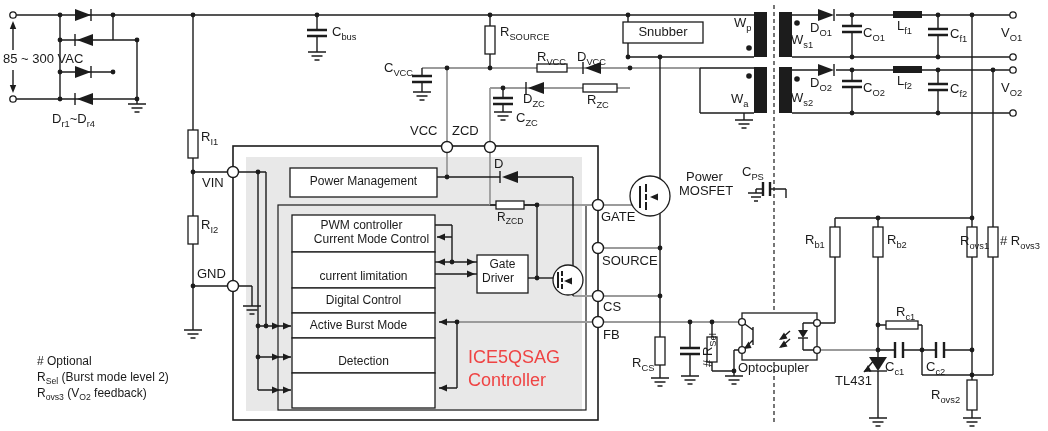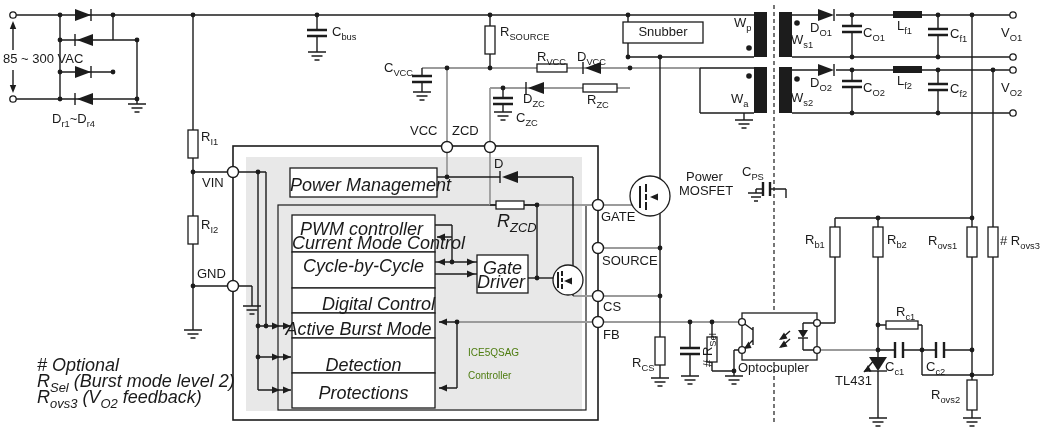--- a/index.html
+++ b/index.html
@@ -1,23 +1,23 @@
 <!DOCTYPE html>
 <html><head>
 <meta charset="utf-8">
 <style>
   html,body{margin:0;padding:0;background:#fff;}
   #stage{position:relative;width:1048px;height:431px;background:#fff;overflow:hidden;
          font-family:"Liberation Sans",sans-serif;}
   #stage svg{position:absolute;left:0;top:0;}
   .lbl{position:absolute;font:13px "Liberation Sans",sans-serif;color:#1a1a1a;white-space:nowrap;line-height:1.15;}
   .lbl sub{font-size:72%;line-height:0;}
-  .sm{font-size:18px;font-style:italic;}
+  .sm{font-size:12px;}
   .ctr{text-align:center;}
-  .big{font-size:10px;color:#4d7c0f;}
+  .big{font-size:18px;color:#ef4444;}
   .rot{transform-origin:0 100%;transform:rotate(-90deg);}
   
   .wk{stroke:#1c1c1c;stroke-width:1.4;fill:none;}
   .wg{stroke:#9b9b9b;stroke-width:1.8;fill:none;}
   .wt{stroke:#1c1c1c;stroke-width:2.4;fill:none;}
   .w2{stroke:#1c1c1c;stroke-width:2;fill:none;}
   .bx{fill:#ffffff;stroke:#1c1c1c;stroke-width:1.3;}
   .bigbx{fill:#ffffff;stroke:#1c1c1c;stroke-width:1.6;}
   .inbx{fill:none;stroke:#1c1c1c;stroke-width:1.2;}
   .grey{fill:#e8e8e8;stroke:none;}
@@ -359,25 +359,24 @@
 <span class="lbl" style="left:516px;top:111px"><span>C</span><sub>ZC</sub></span>
 <span class="lbl" style="left:410px;top:124px">VCC</span>
 <span class="lbl" style="left:452px;top:124px">ZCD</span>
 <span class="lbl" style="left:201px;top:130px"><span>R</span><sub>I1</sub></span>
 <span class="lbl" style="left:201px;top:218px"><span>R</span><sub>I2</sub></span>
 <span class="lbl" style="left:202px;top:176px">VIN</span>
 <span class="lbl" style="left:197px;top:267px">GND</span>
 <span class="lbl sm ctr" style="left:290px;top:175px;width:147px">Power Management</span>
 <span class="lbl sm ctr" style="left:292px;top:219px;width:139px">PWM controller</span>
 <span class="lbl sm ctr" style="left:292px;top:233px;width:159px">Current Mode Control</span>
-<span class="lbl sm ctr" style="left:292px;top:256px;width:143px">Cycle-by-Cycle</span>
-<span class="lbl sm ctr" style="left:307px;top:294px;width:143px">Digital Control</span>
+<span class="lbl sm ctr" style="left:292px;top:270px;width:143px">current limitation</span>
+<span class="lbl sm ctr" style="left:292px;top:294px;width:143px">Digital Control</span>
 <span class="lbl sm ctr" style="left:284px;top:319px;width:149px">Active Burst Mode</span>
 <span class="lbl sm ctr" style="left:292px;top:355px;width:143px">Detection</span>
-<span class="lbl sm ctr" style="left:292px;top:383px;width:143px">Protections</span>
 <span class="lbl sm ctr" style="left:477px;top:258px;width:51px">Gate</span>
 <span class="lbl sm ctr" style="left:477px;top:272px;width:42px">Driver</span>
 <span class="lbl" style="left:494px;top:157px">D</span>
 <span class="lbl sm" style="left:497px;top:211px"><span>R</span><sub>ZCD</sub></span>
 <span class="lbl big" style="left:468px;top:347px">ICE5QSAG</span>
 <span class="lbl big" style="left:468px;top:370px">Controller</span>
 <span class="lbl" style="left:601px;top:210px">GATE</span>
 <span class="lbl" style="left:602px;top:254px">SOURCE</span>
 <span class="lbl" style="left:603px;top:300px">CS</span>
 <span class="lbl" style="left:603px;top:328px">FB</span>
@@ -396,21 +395,21 @@
 <span class="lbl" style="left:810px;top:76px"><span>D</span><sub>O2</sub></span>
 <span class="lbl" style="left:863px;top:81px"><span>C</span><sub>O2</sub></span>
 <span class="lbl" style="left:897px;top:74px"><span>L</span><sub>f2</sub></span>
 <span class="lbl" style="left:950px;top:82px"><span>C</span><sub>f2</sub></span>
 <span class="lbl" style="left:1001px;top:81px"><span>V</span><sub>O2</sub></span>
 <span class="lbl" style="left:632px;top:356px"><span>R</span><sub>CS</sub></span>
 <span class="lbl rot" style="left:716px;top:352px"><span># R</span><sub>Sel</sub></span>
 <span class="lbl" style="left:738px;top:361px">Optocoupler</span>
 <span class="lbl" style="left:805px;top:233px"><span>R</span><sub>b1</sub></span>
 <span class="lbl" style="left:887px;top:233px"><span>R</span><sub>b2</sub></span>
-<span class="lbl" style="left:928px;top:234px"><span>R</span><sub>ovs1</sub></span>
+<span class="lbl" style="left:960px;top:234px"><span>R</span><sub>ovs1</sub></span>
 <span class="lbl" style="left:1000px;top:234px"><span># R</span><sub>ovs3</sub></span>
 <span class="lbl" style="left:896px;top:305px"><span>R</span><sub>c1</sub></span>
 <span class="lbl" style="left:885px;top:360px"><span>C</span><sub>c1</sub></span>
 <span class="lbl" style="left:926px;top:360px"><span>C</span><sub>c2</sub></span>
 <span class="lbl" style="left:835px;top:374px">TL431</span>
 <span class="lbl" style="left:931px;top:388px"><span>R</span><sub>ovs2</sub></span>
 <span class="lbl sm" style="left:37px;top:355px"># Optional</span>
 <span class="lbl sm" style="left:37px;top:371px"><span>R</span><sub>Sel</sub><span> (Burst mode level 2)</span></span>
 <span class="lbl sm" style="left:37px;top:387px"><span>R</span><sub>ovs3</sub><span> (V</span><sub>O2</sub><span> feedback)</span></span>
 

